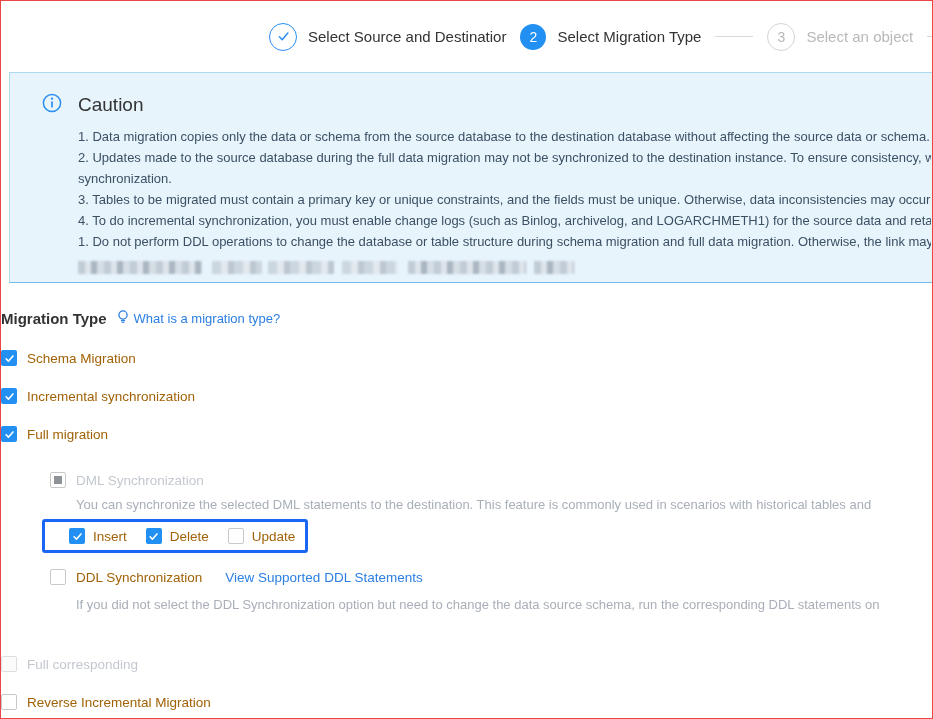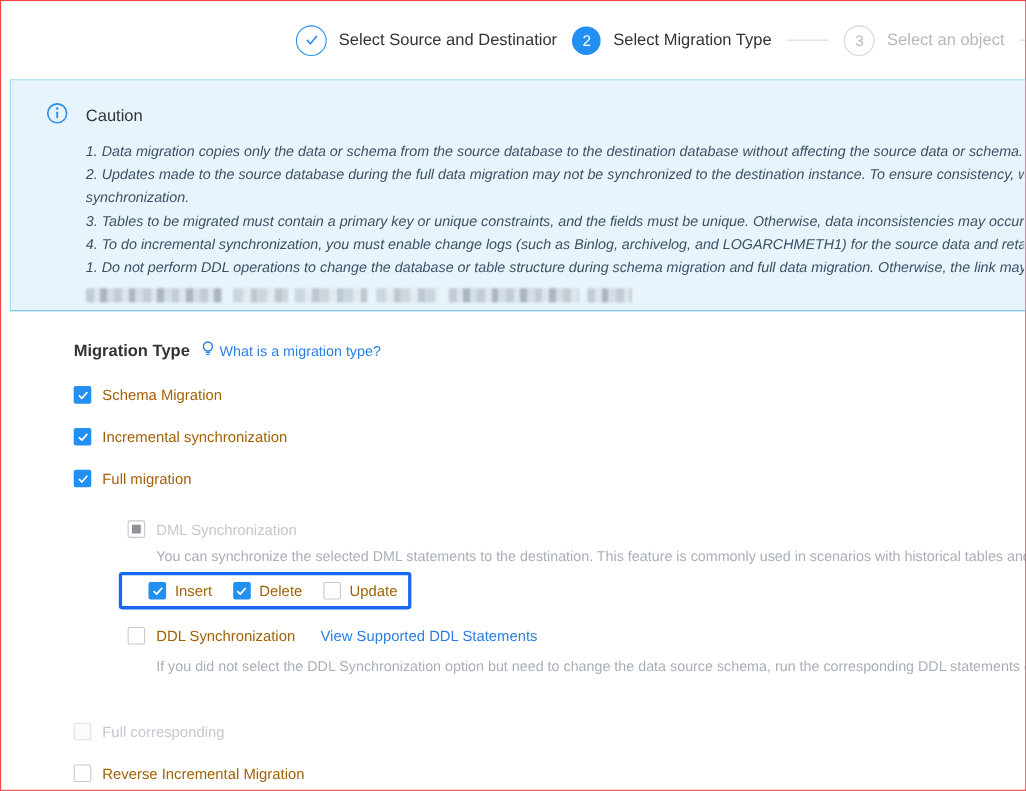--- a/index.html
+++ b/index.html
@@ -18,31 +18,31 @@
   .step-pending .step-circle { border:1.5px solid #d4d4d4; color:#b8b8b8; }
   .step-label { font-size:15px; color:#333; }
   .step-pending .step-label { color:#b8b8b8; }
   .dash { width:38px; border-top:1px solid #d9d9d9; margin:0 14px; flex:none; }
 
   
   .caution { margin:0 -24px 0 8px; height:211px; overflow:hidden;
              background:#e7f4fc; border:1px solid #add9f1; border-bottom-color:#74bbe6;
              padding:20px 24px 10px 32px; }
   .caution-head { display:flex; align-items:center; gap:16px; }
-  .caution-title { font-size:15px; color:#333; }
-  .caution-lines { margin:9px 0 0 36px;font-style:italic; }
+  .caution-title { font-size:19px; color:#333; }
+  .caution-lines { margin:9px 0 0 36px; }
   .caution-lines .cline { font-size:13px; line-height:21px; color:#3c5064;
                           white-space:nowrap; overflow:hidden; }
   .redacted-row { margin:8px 0 0 36px; display:flex; align-items:center; height:14px; }
   .redact { height:13px; border-radius:1px; filter:blur(1.2px);
             background:repeating-linear-gradient(90deg,#c2ccd6 0 7px,#dde4eb 7px 13px,#aab6c2 13px 19px,#d5dde5 19px 26px); }
   .redact.lt { background:repeating-linear-gradient(90deg,#ccd6df 0 9px,#e2e9ef 9px 16px,#bcc7d1 16px 22px); }
 
   
-  .content { padding-left:66px; }
+  .content { }
   .mt-head { margin-top:26px; display:flex; align-items:center; gap:9px; }
   .mt-title { font-size:15px; font-weight:bold; color:#333; }
   .link { font-size:13px; color:#2b7fe3; cursor:pointer; text-decoration:none; }
   .help { display:flex; align-items:center; gap:4px; }
 
   .cb-row { display:flex; align-items:center; gap:10px; margin-top:22px; }
   .cb { width:16px; height:16px; border-radius:2px; flex:none;
         display:inline-flex; align-items:center; justify-content:center; cursor:pointer; }
   .cb.checked { background:#2190f2; }
   .cb.unchecked { background:#fff; border:1px solid #c9c9c9; }

